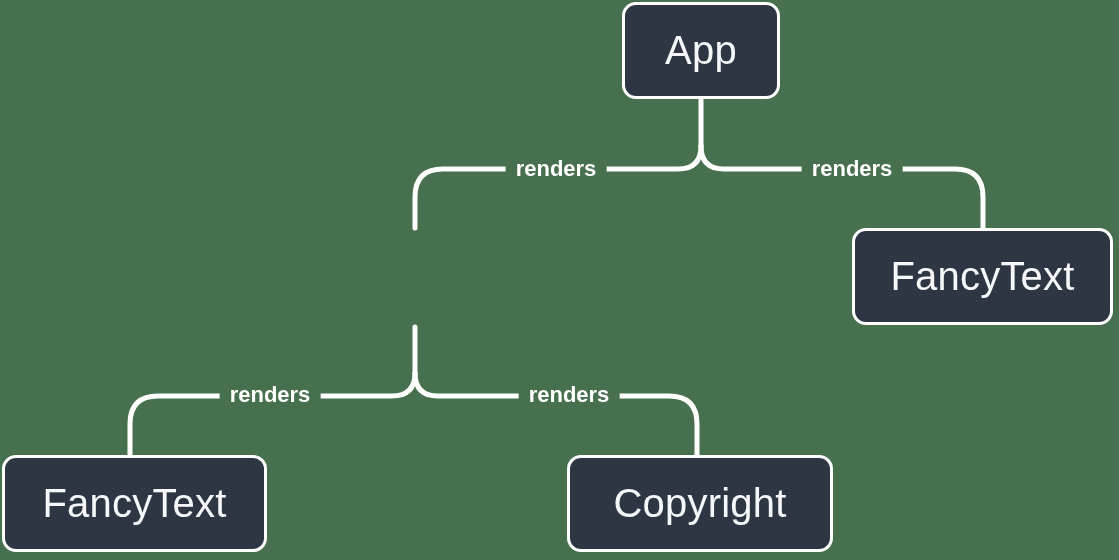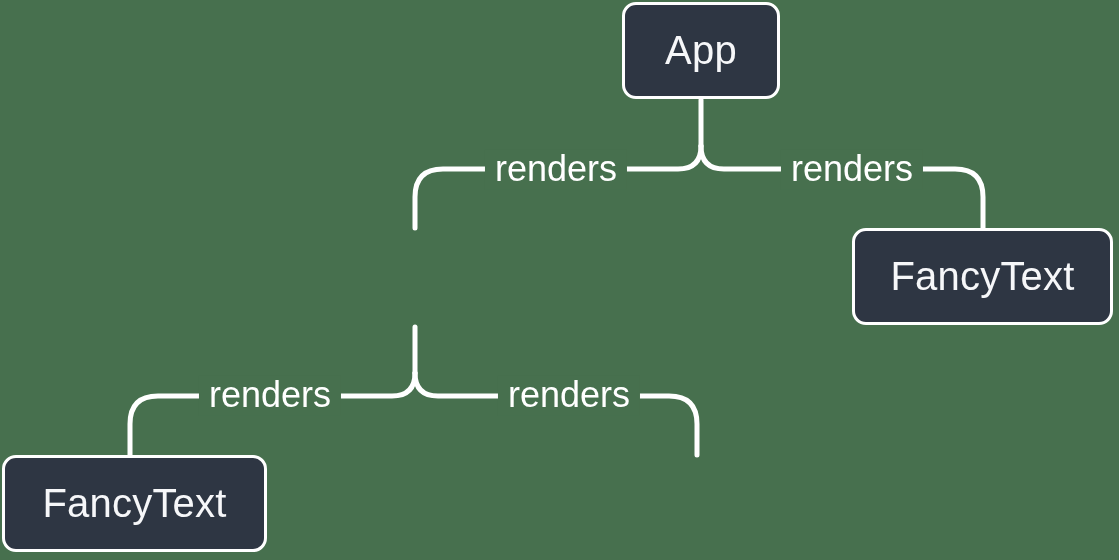--- a/index.html
+++ b/index.html
@@ -37,22 +37,22 @@
     font-size:40px;
     font-weight:500;
     letter-spacing:0.2px;
     white-space:nowrap;
   }
   .edge-label{
     position:absolute;
     transform:translate(-50%,-50%);
     background:var(--bg);
     color:var(--line);
-    font-size:36px;
-    font-weight:400;
+    font-size:22px;
+    font-weight:700;
     padding:0 10px;
     white-space:nowrap;
     line-height:1.1;
   }
 </style>
 </head>
 <body>
 
 <div class="stage">
 
@@ -70,20 +70,21 @@
     <path d="M415 373 Q415 396 438 396 L669 396 Q697 396 697 424 L697 455" style="stroke:var(--line,#fff);stroke-width:5;"></path>
   </svg>
 
   <div class="node" style="left:622px;top:2px;width:158px;height:97px;">App</div>
 
 
   <div class="node" style="left:852px;top:228px;width:261px;height:97px;">FancyText</div>
 
   <div class="node" style="left:2px;top:455px;width:265px;height:97px;">FancyText</div>
 
+  <div class="node" style="left:567px;top:455px;width:266px;height:97px;">Copyright</div>
 
   <div class="edge-label" style="left:556px;top:169px;">renders</div>
 
   <div class="edge-label" style="left:852px;top:169px;">renders</div>
 
   <div class="edge-label" style="left:270px;top:395px;">renders</div>
 
   <div class="edge-label" style="left:569px;top:395px;">renders</div>
 
 </div>

